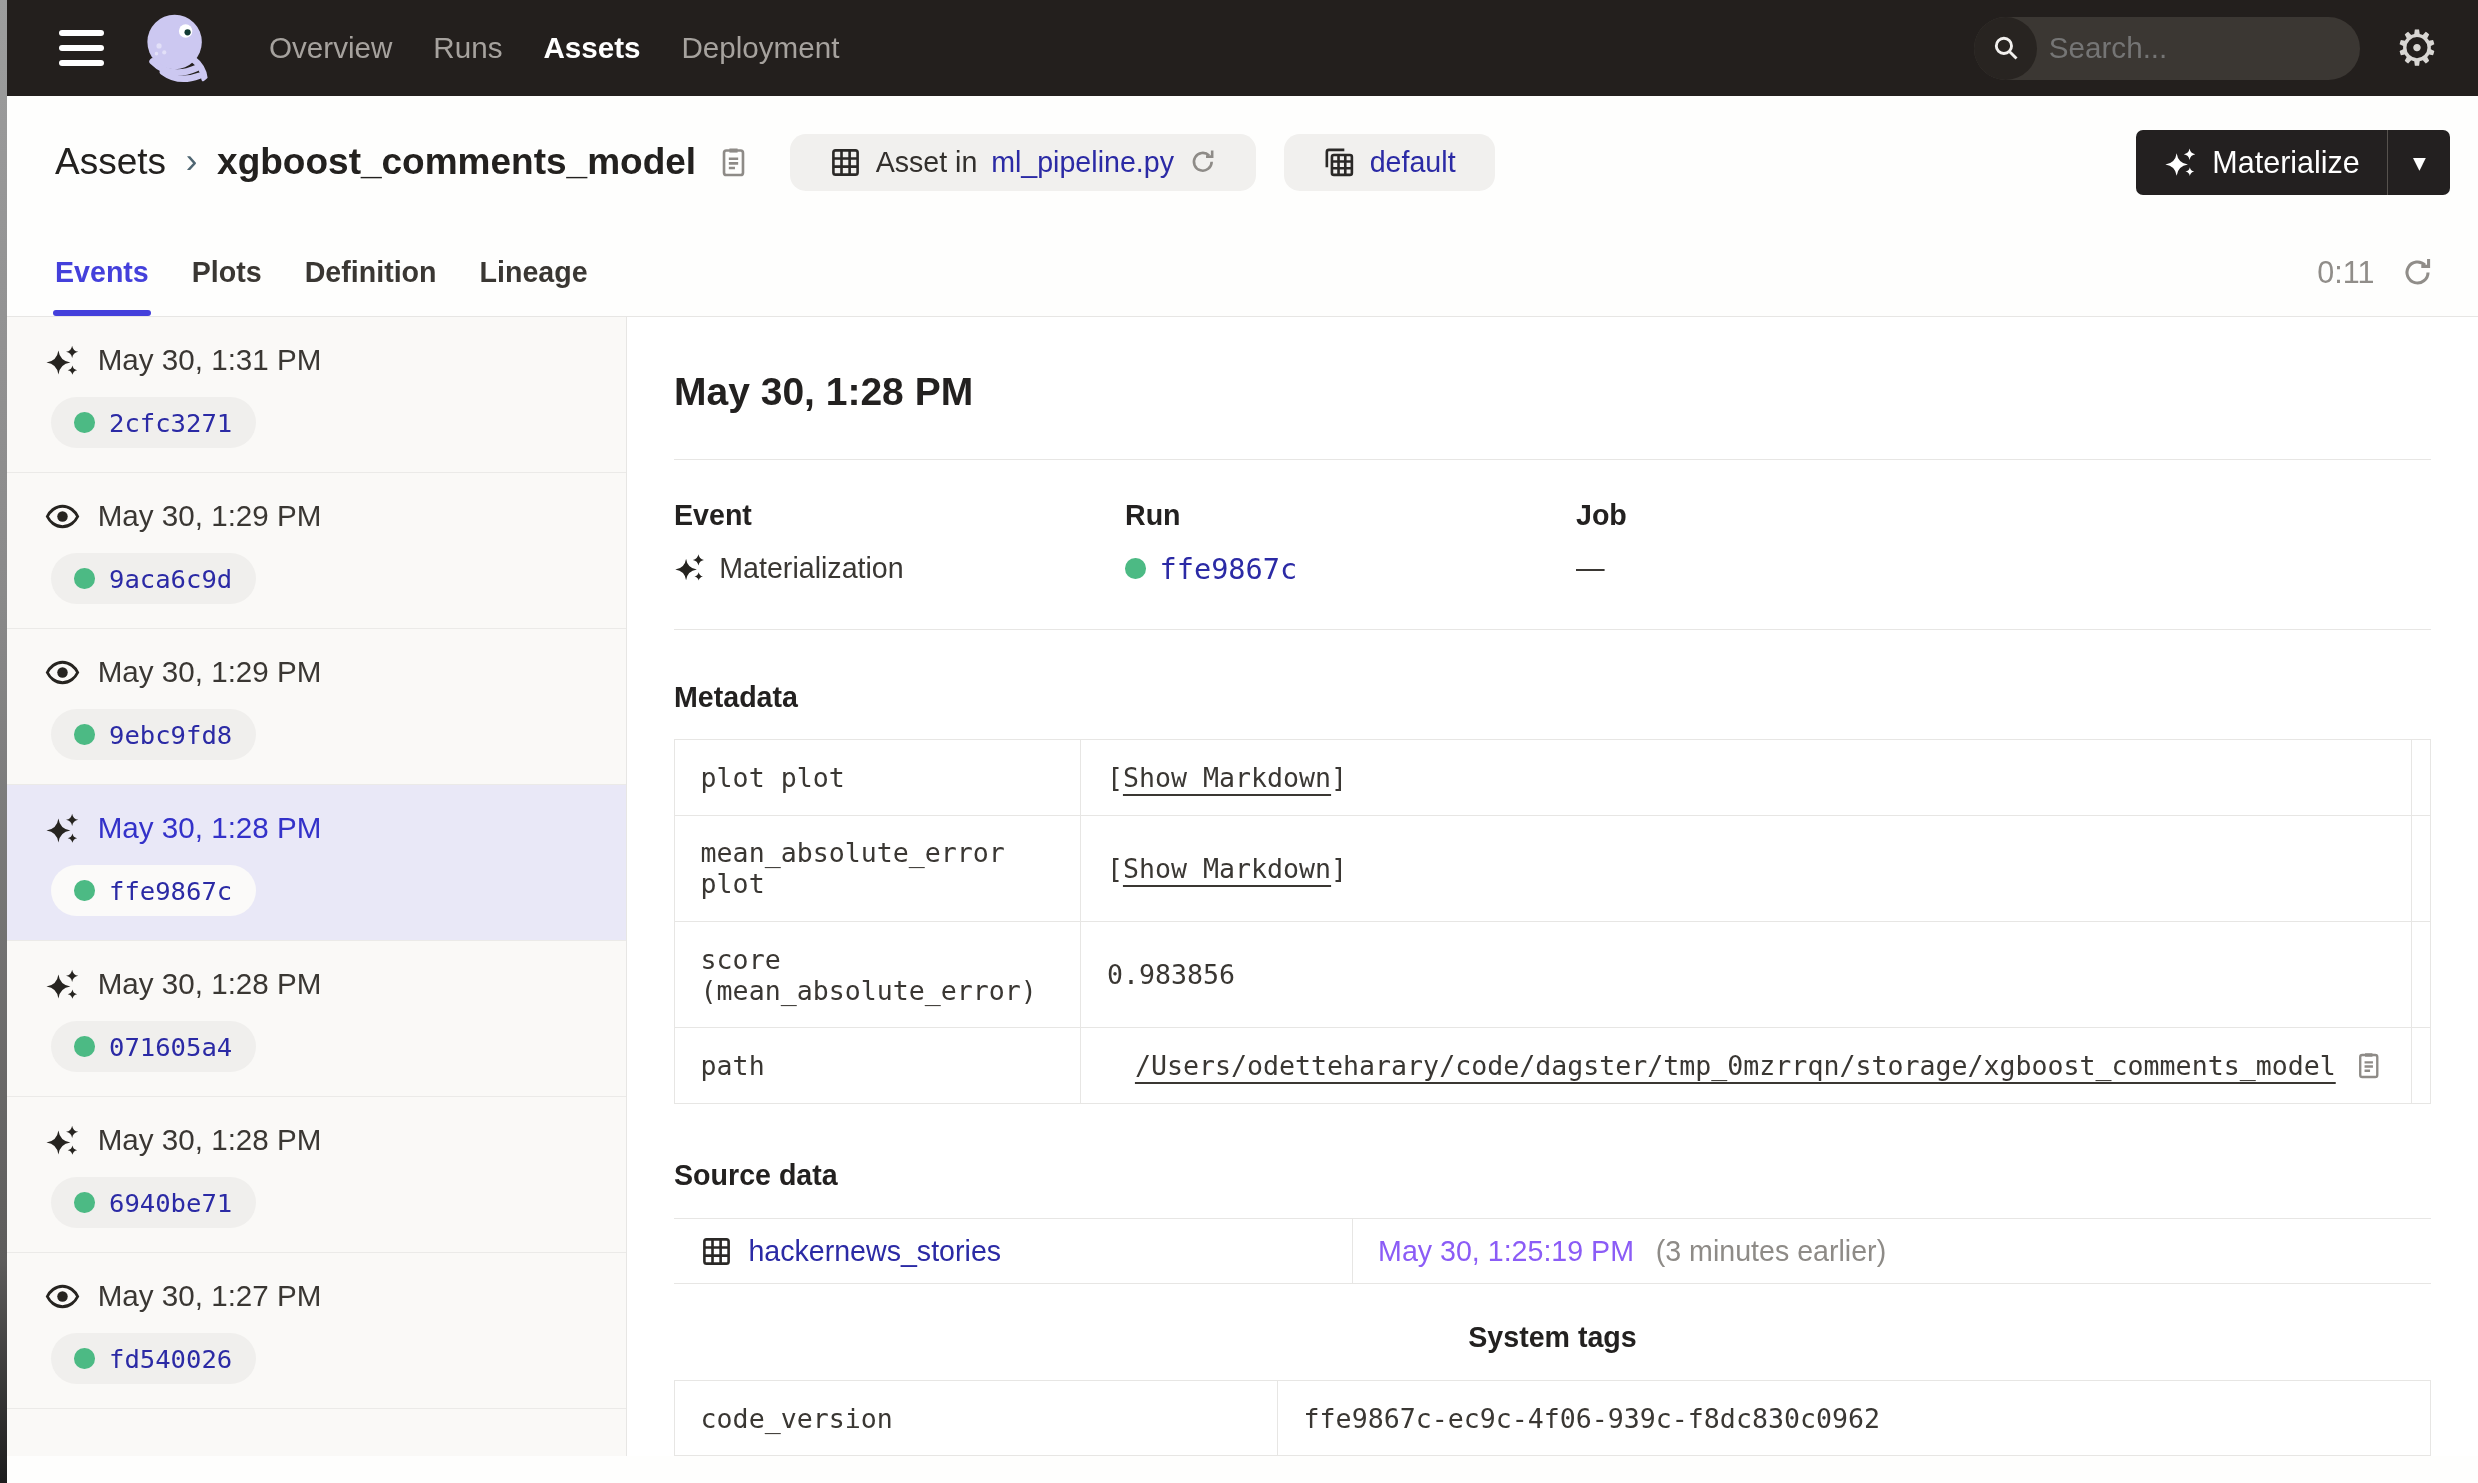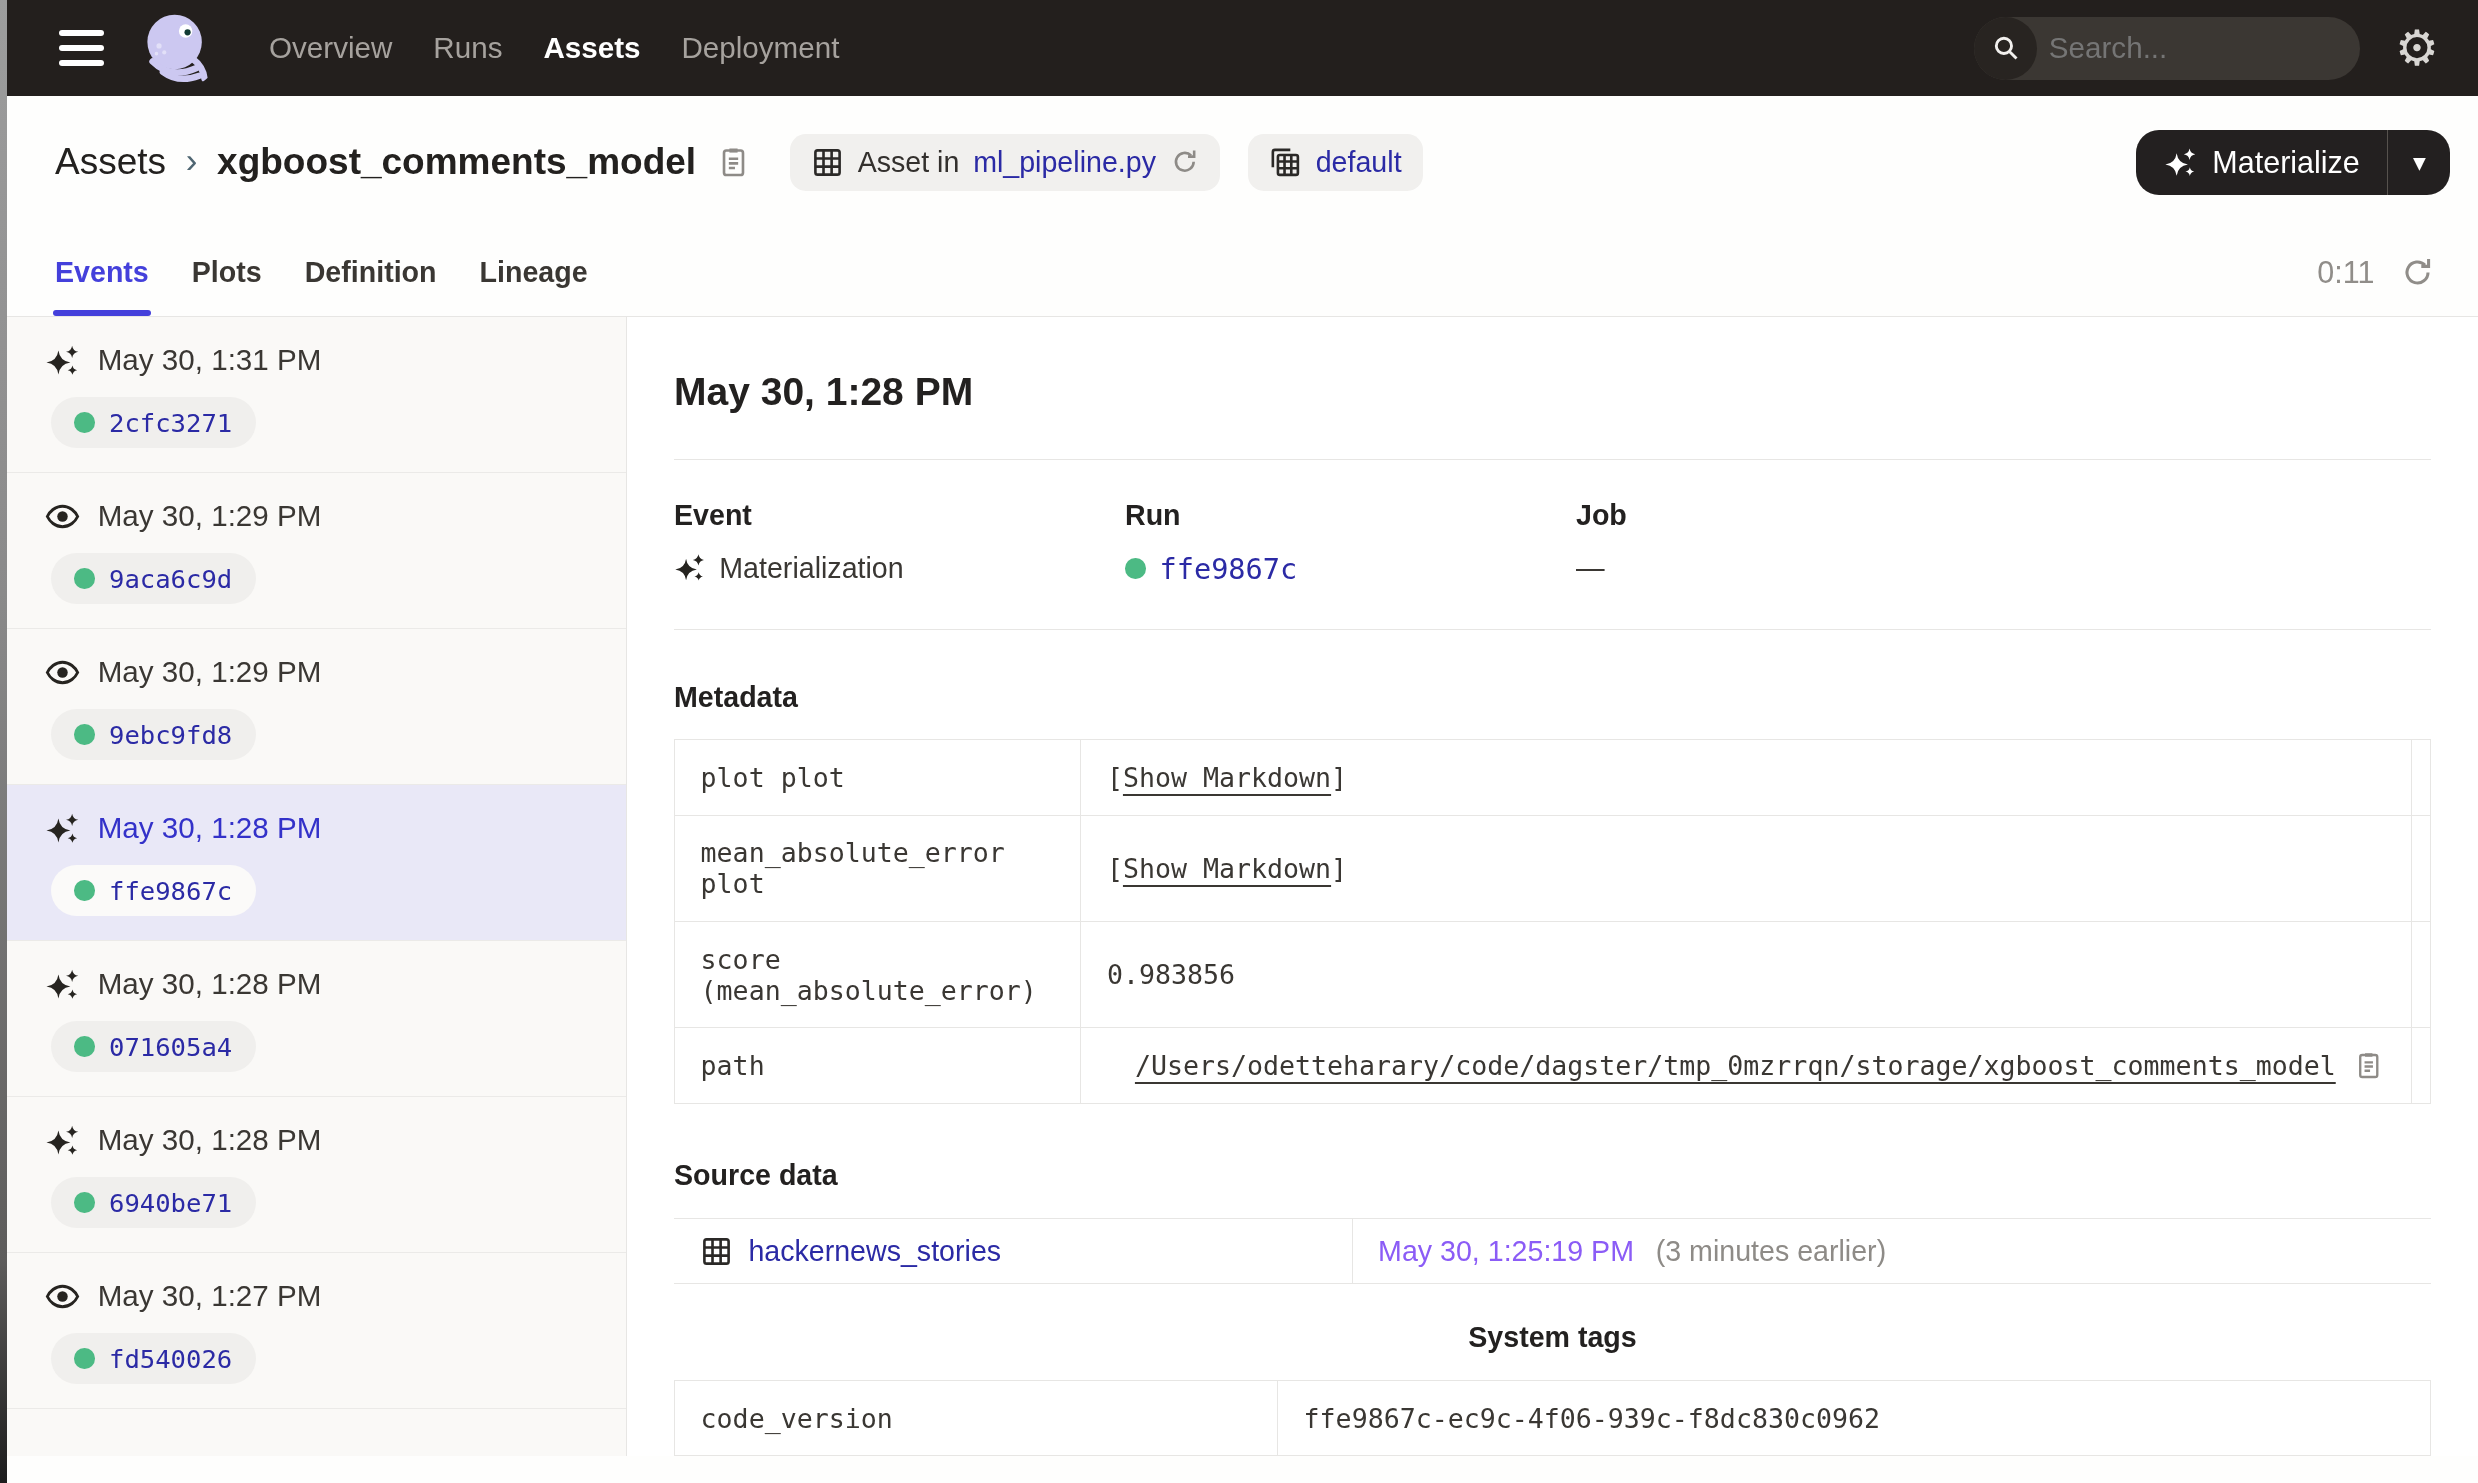--- a/index.html
+++ b/index.html
@@ -30,25 +30,25 @@
 
   
   .page-header { height:132px; display:flex; align-items:center; padding:0 27.6px 0 55px; background:#FEFEFD; }
   .breadcrumb { display:flex; align-items:center; font-size:37px; color:#23211F; }
   .crumb-root { font-weight:500; color:#23211F; }
   .crumb-sep { margin:0 19.7px; font-size:35px; color:#4F6672; transform:translateY(-2px); }
   .crumb-asset { font-weight:600; color:#23211F; }
   .copy-btn { background:none; border:none; cursor:pointer; margin-left:19.7px; color:#8E8B87; display:flex; }
   .copy-btn svg { width:35px; height:35px; }
   .header-pills { display:flex; align-items:center; gap:27.6px; margin-left:39px; }
-  .pill { display:flex; align-items:center; height:57px; border-radius:15.8px; background:#F1F0EE; padding:0 21px; gap:13.8px; font-size:28.6px; color:#33302D; cursor:pointer; }
+  .pill { display:flex; align-items:center; height:57px; border-radius:15.8px; background:#F1F0EE; padding:0 39px; gap:13.8px; font-size:28.6px; color:#33302D; cursor:pointer; }
   .pill svg.tag-ic { width:33px; height:33px; color:#2B2927; flex:0 0 auto; }
   .pill a { color:#2B2AA5; }
   .pill .refresh-sm { width:29.6px; height:29.6px; color:#8E8B87; }
-  .materialize-split { margin-left:auto; display:flex; align-items:stretch; height:65px; border-radius:23px; overflow:hidden; background:#232020; }
+  .materialize-split { margin-left:auto; display:flex; align-items:stretch; height:65px; border-radius:7px; overflow:hidden; background:#232020; }
   .materialize-main { display:flex; align-items:center; gap:15.8px; padding:0 27.6px; color:#FFFFFF; font-size:30.5px; font-weight:500; background:none; border:none; cursor:pointer; }
   .materialize-main svg { width:33px; height:33px; color:#FFFFFF; }
   .materialize-caret { width:63px; display:flex; align-items:center; justify-content:center; color:#FFFFFF; border:none; border-left:1px solid #56524E; background:none; cursor:pointer; font-size:25.6px; }
 
   
   .tabs-row { height:89px; display:flex; align-items:center; padding:0 43px 0 55px; border-bottom:1px solid #E7E6E4; background:#FEFEFD; }
   .tabs { display:flex; gap:43px; height:100%; }
   .tab { position:relative; display:flex; align-items:center; font-size:28.6px; font-weight:600; color:#3A3733; cursor:pointer; }
   .tab.active { color:#4440DB; }
   .tab.active::after { content:""; position:absolute; left:-2px; right:-2px; bottom:0; height:5.9px; border-radius:3px; background:#4440DB; }

